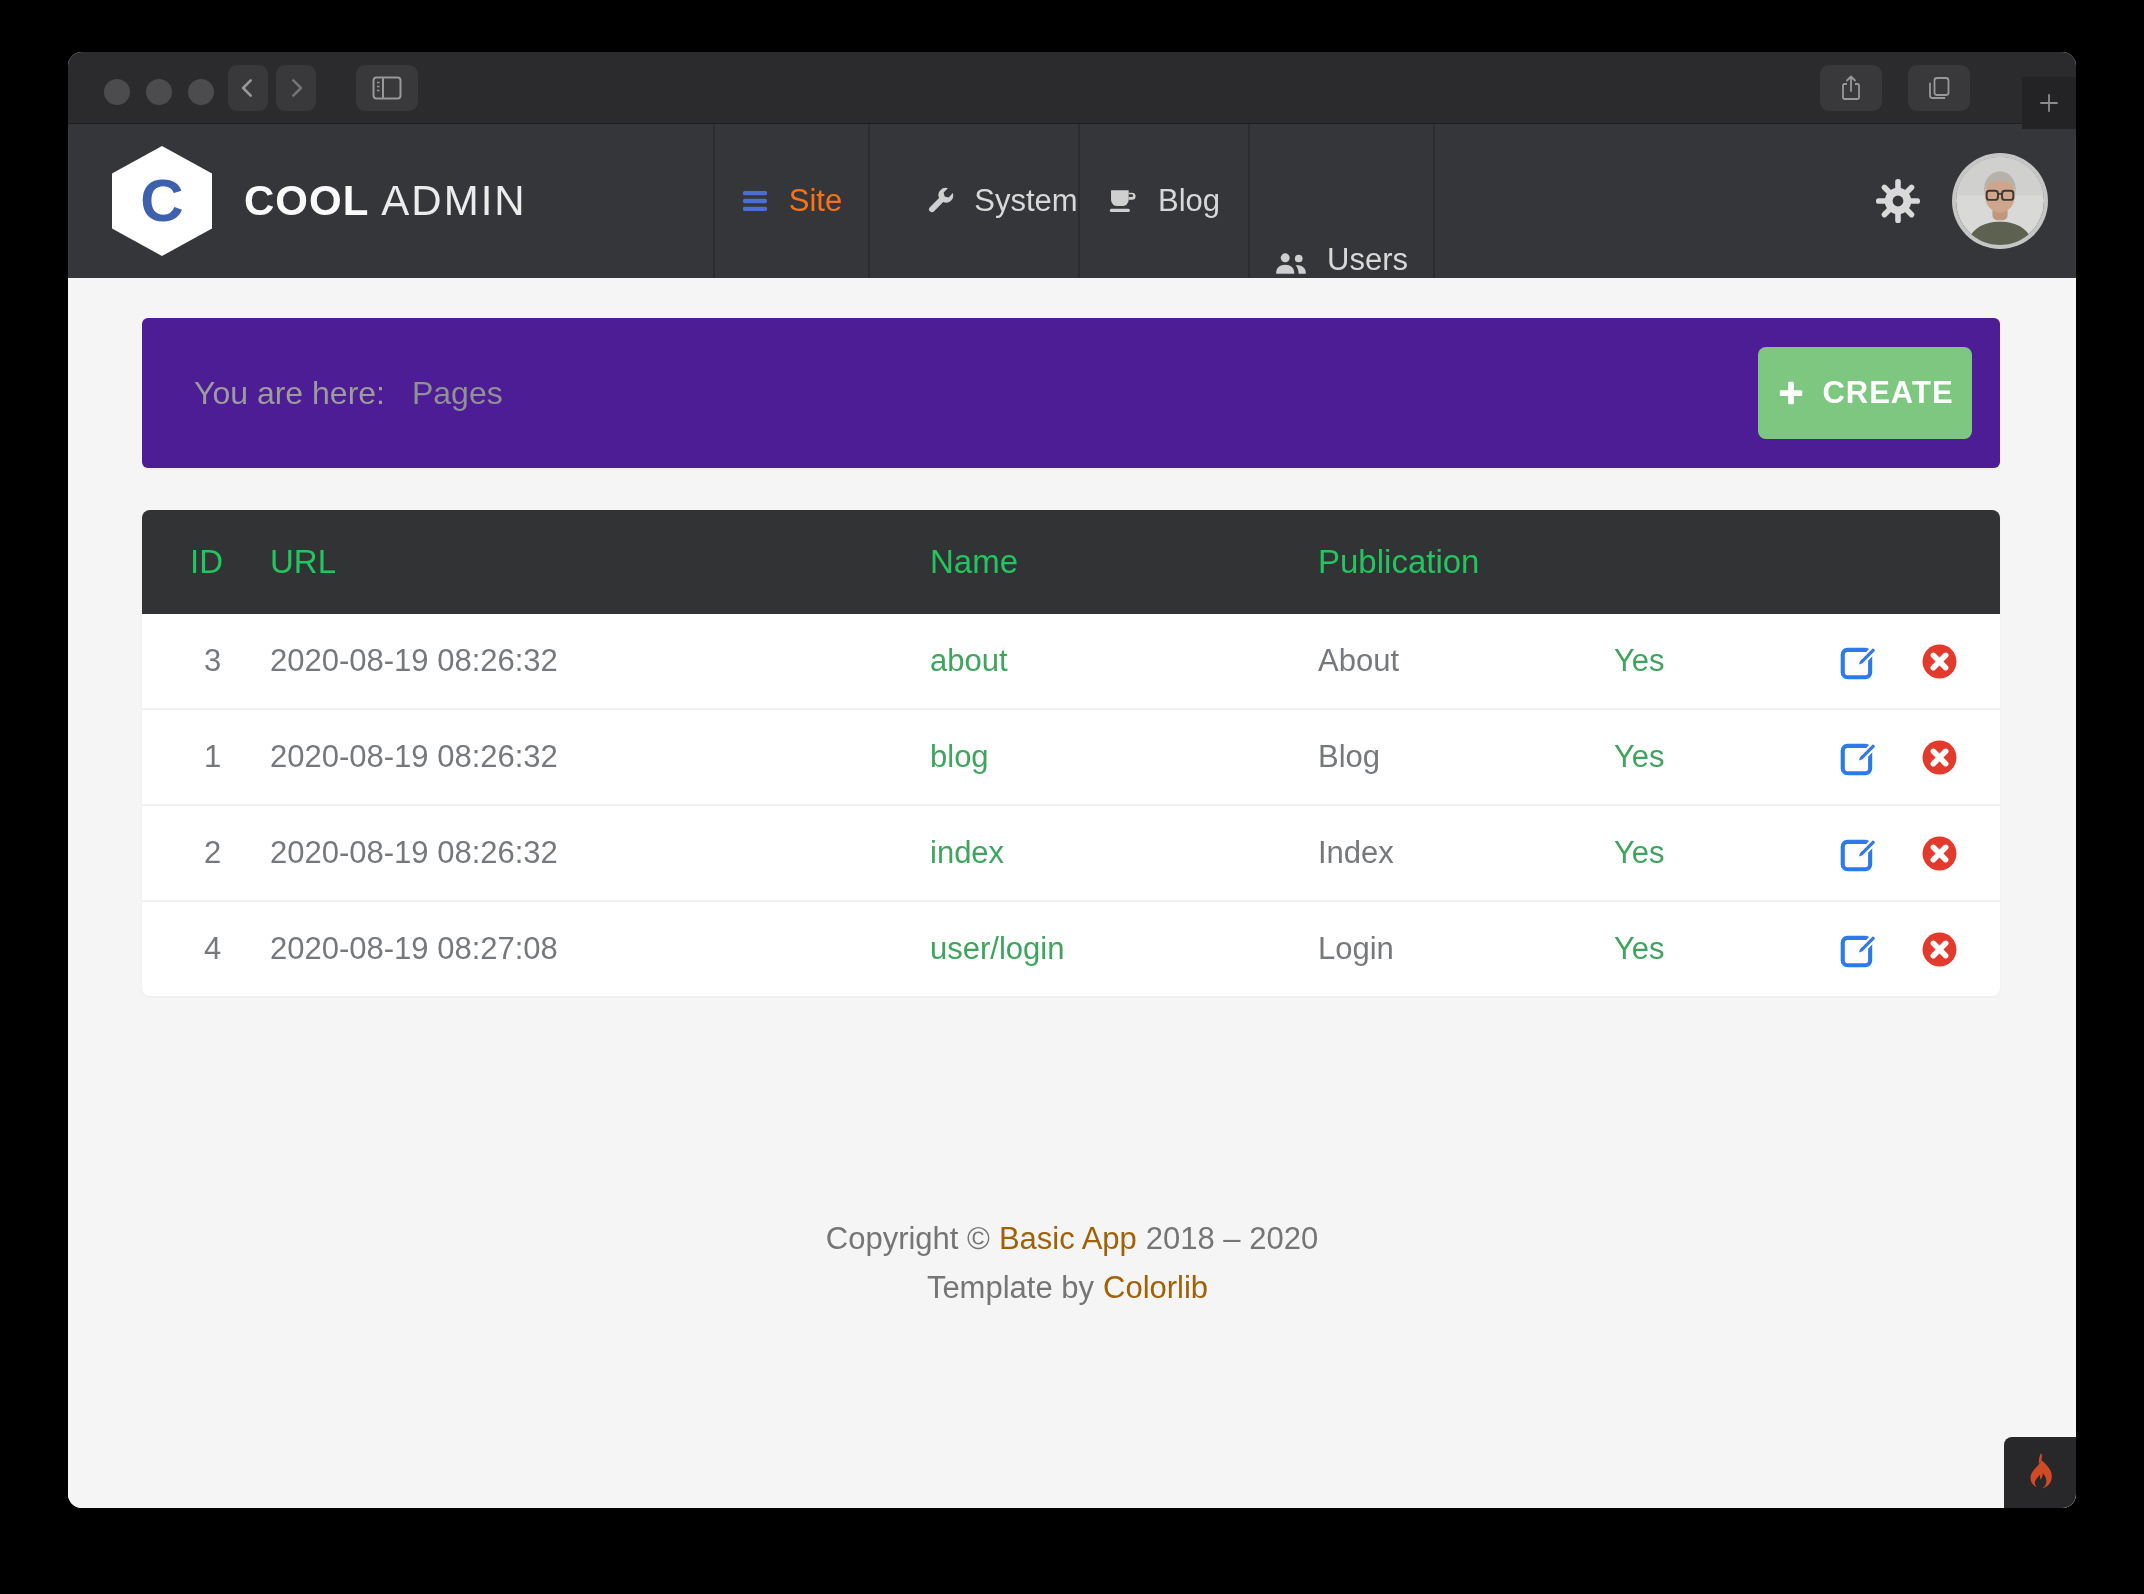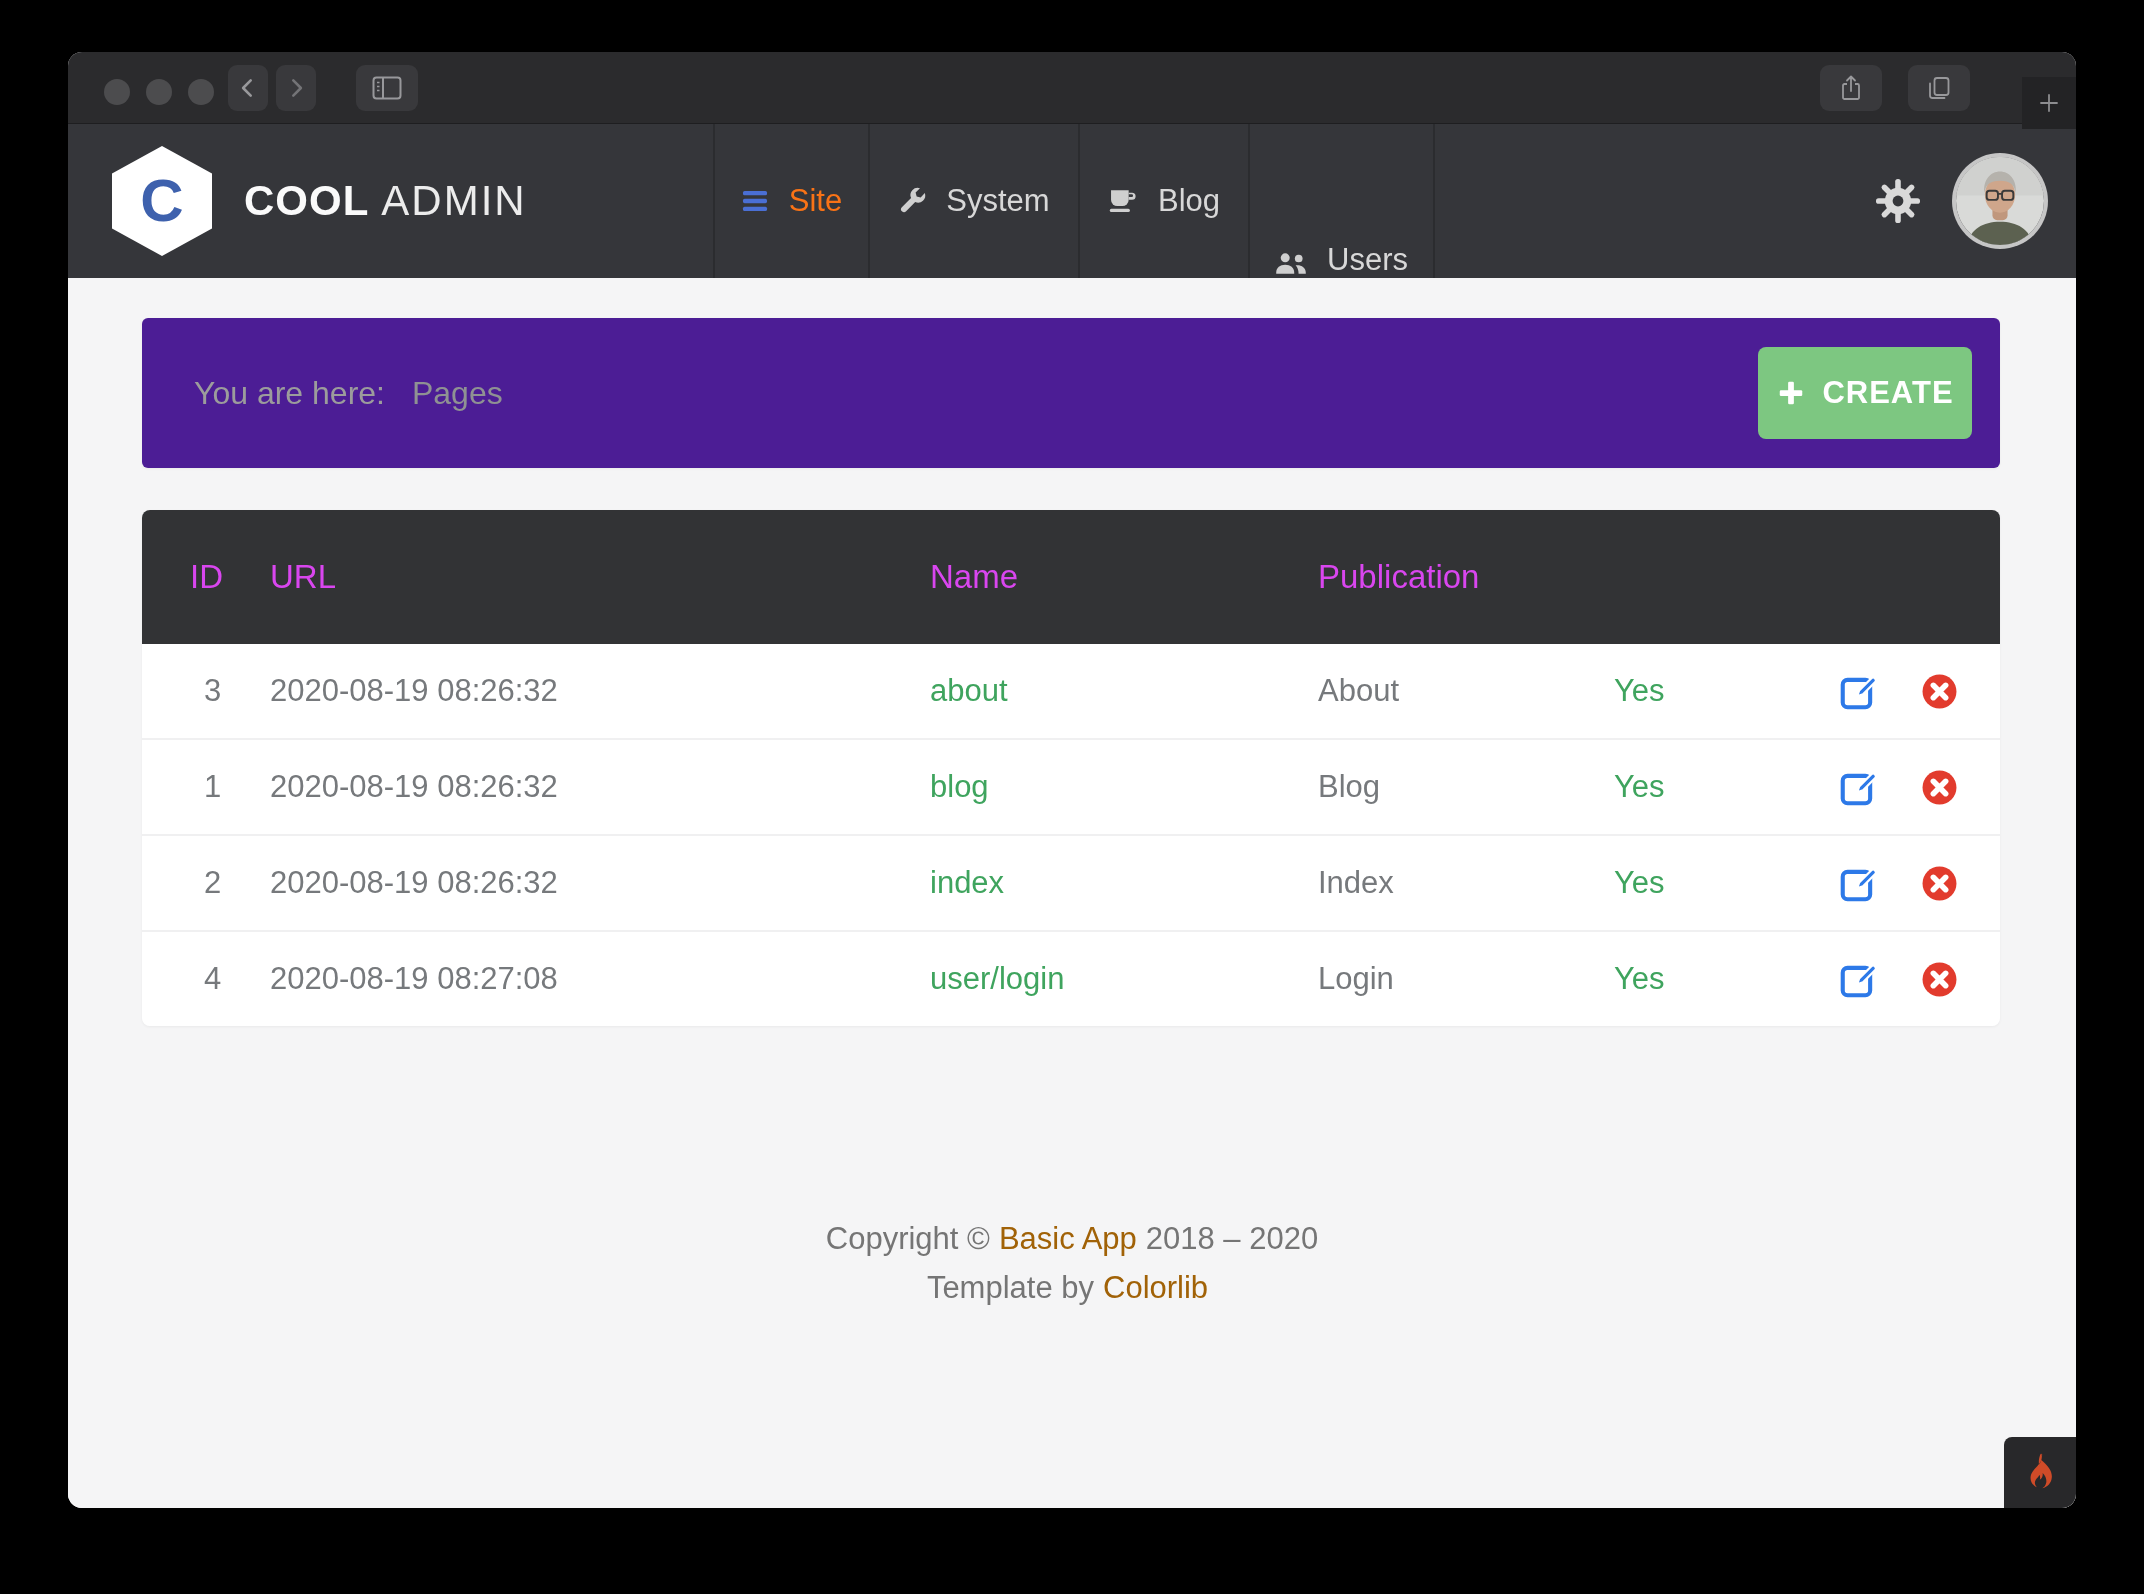--- a/index.html
+++ b/index.html
@@ -32,21 +32,21 @@
   .hex-c{font-size:60px;font-weight:700;color:#3e61ad;line-height:1;}
   .brand-text{font-size:42px;color:#fafafa;letter-spacing:1px;white-space:nowrap;}
   .brand-bold{font-weight:700;text-align:center;}
   .brand-light{font-weight:300;margin-left:12px;letter-spacing:2px;color:#ececec;}
   .nav-item{position:absolute;top:0;height:100%;display:flex;align-items:center;justify-content:center;
             gap:18px;color:#d8d8d8;font-size:31px;cursor:pointer;}
   .nav-item .nicon{display:flex;color:#cfcfcf;}
   .nav-item.active{color:#f97316;}
   .nav-item.active .nicon{color:#4a6fd4;}
   .n-site{left:645px;width:155px;}
-  .n-system{left:800px;width:210px;}
+  .n-system{left:828px;width:210px;}
   .n-blog{left:1010px;width:170px;}
   .n-users{left:1180px;width:185px;align-items:flex-end;}
   .gear-btn{position:absolute;left:1806px;top:53px;width:48px;height:48px;border:0;background:none;
             padding:0;color:#d9d9d9;cursor:pointer;}
   .avatar{position:absolute;left:1888px;top:33px;width:88px;height:88px;border-radius:50%;
           overflow:hidden;box-shadow:0 0 0 4px #c6c6c6;cursor:pointer;}
 
   
   .page{position:absolute;left:0;top:226px;width:100%;height:1230px;background:#f5f5f6;}
   .crumb-card{position:absolute;left:74px;top:40px;width:1858px;height:150px;background:#4c1d95;
@@ -55,21 +55,21 @@
   .crumb-label{margin-left:52px;font-size:32px;color:#9c9c9c;}
   .crumb-current{margin-left:27px;font-size:32px;color:#8f9193;}
   .create-btn{margin-left:auto;margin-right:28px;width:214px;height:92px;border:0;border-radius:8px;
               background:#7dc781;color:#fff;display:flex;align-items:center;justify-content:center;
               gap:16px;font-size:31px;font-weight:700;letter-spacing:1px;cursor:pointer;
               font-family:"Liberation Sans", sans-serif;}
 
   .table-card{position:absolute;left:74px;top:232px;width:1858px;border-radius:8px;overflow:hidden;
               box-shadow:0 1px 3px rgba(0,0,0,.05);}
   .thead,.trow{display:grid;grid-template-columns:128px 660px 388px 296px 228px 158px;align-items:center;}
-  .thead{height:134px;background:#323335;color:#d946ef;font-size:33px;}
+  .thead{height:104px;background:#323335;color:#22c55e;font-size:33px;}
   .trow{height:94px;background:#fff;font-size:31px;color:#76797c;}
   .trow + .trow{border-top:2px solid #f0f0f1;}
   .c-id{padding-left:48px;}
   .td.c-id{padding-left:62px;}
   .url-link{color:#3fa45e;text-decoration:none;cursor:pointer;}
   .c-pub{color:inherit;}
   .td.c-pub{color:#3fa45e;}
   .c-actions{display:flex;justify-content:flex-end;align-items:center;gap:44px;padding-right:42px;}
   .act{display:flex;cursor:pointer;}
   .act.edit{color:#2d79e8;}

